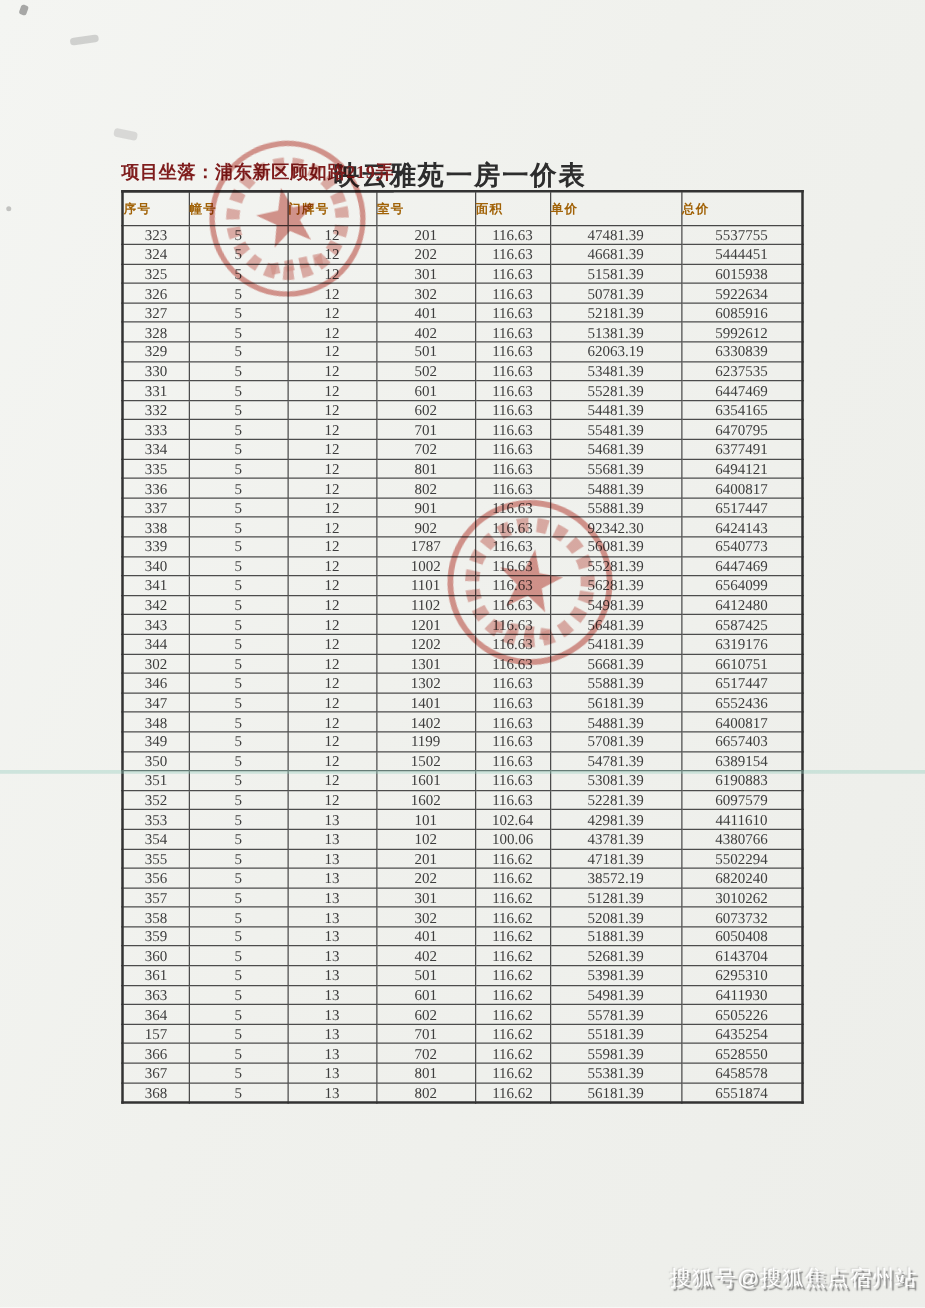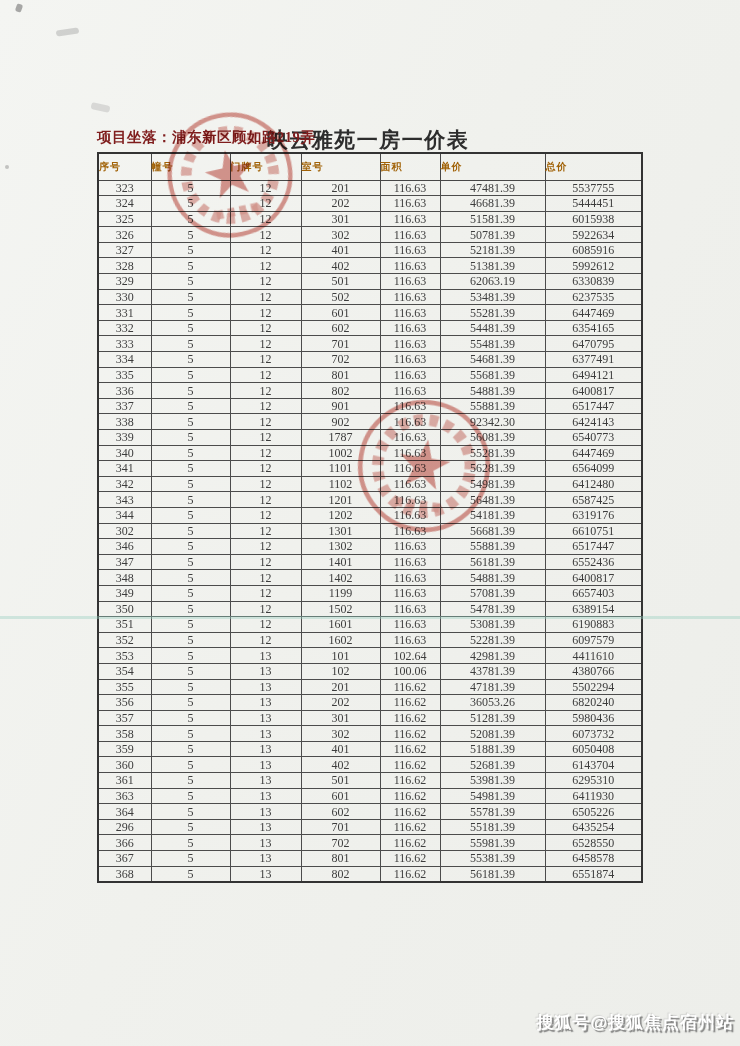--- a/index.html
+++ b/index.html
@@ -64,21 +64,21 @@
   }
   .stamp-top{left:160px;top:105px;width:140px;height:140px;transform:rotate(-12deg);}
   .stamp-mid{left:350px;top:392px;width:148px;height:148px;transform:rotate(9deg);}
   .streak{
     position:absolute;left:0;top:616px;width:740px;height:3px;
     background:rgba(148,206,190,.38);
   }
   .watermark{
     position:absolute;right:6px;top:1011px;
     font-family:"Liberation Sans","DejaVu Sans",sans-serif;
-    font-size:17px;font-weight:bold;letter-spacing:1px;
+    font-size:17px;font-weight:normal;letter-spacing:1px;
     color:#ffffff;
     text-shadow:2px 2px 1px rgba(110,110,110,.85),-1px -1px 1px rgba(170,170,170,.4);
   }
   .speck{position:absolute;pointer-events:none;}
   .speck1{left:16px;top:4px;width:6px;height:8px;background:rgba(90,90,90,.5);border-radius:2px;transform:rotate(20deg);}
   .speck2{left:56px;top:29px;width:23px;height:6px;background:rgba(150,150,150,.38);border-radius:3px;transform:rotate(-8deg);}
   .speck3{left:91px;top:104px;width:19px;height:7px;background:rgba(160,160,160,.32);border-radius:3px;transform:rotate(12deg);}
   .speck4{left:5px;top:165px;width:4px;height:4px;background:rgba(120,120,120,.4);border-radius:50%;}
 </style>
 </head>
@@ -411,31 +411,31 @@
         <td>116.62</td>
         <td>47181.39</td>
         <td>5502294</td>
       </tr>
       <tr>
         <td>356</td>
         <td>5</td>
         <td>13</td>
         <td>202</td>
         <td>116.62</td>
-        <td>36053.26</td>
+        <td>38572.19</td>
         <td>6820240</td>
       </tr>
       <tr>
         <td>357</td>
         <td>5</td>
         <td>13</td>
         <td>301</td>
         <td>116.62</td>
         <td>51281.39</td>
-        <td>5980436</td>
+        <td>3010262</td>
       </tr>
       <tr>
         <td>358</td>
         <td>5</td>
         <td>13</td>
         <td>302</td>
         <td>116.62</td>
         <td>52081.39</td>
         <td>6073732</td>
       </tr>
@@ -478,21 +478,21 @@
       <tr>
         <td>364</td>
         <td>5</td>
         <td>13</td>
         <td>602</td>
         <td>116.62</td>
         <td>55781.39</td>
         <td>6505226</td>
       </tr>
       <tr>
-        <td>296</td>
+        <td>157</td>
         <td>5</td>
         <td>13</td>
         <td>701</td>
         <td>116.62</td>
         <td>55181.39</td>
         <td>6435254</td>
       </tr>
       <tr>
         <td>366</td>
         <td>5</td>

